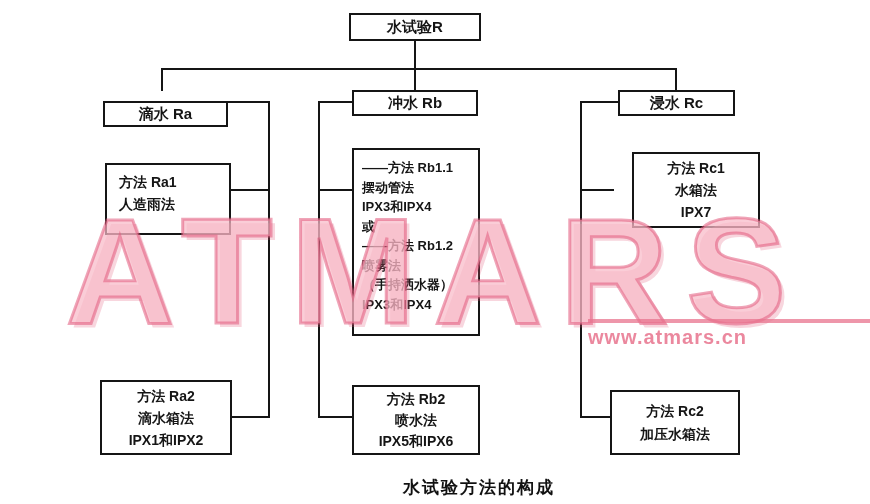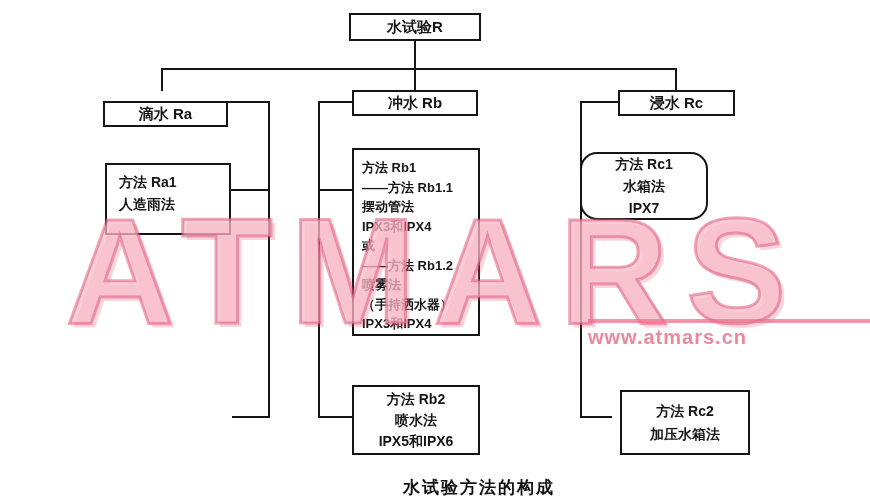--- a/index.html
+++ b/index.html
@@ -76,45 +76,49 @@
   <div class="box centered" style="left:618px; top:90px; width:117px; height:26px; font-size:15px;">
     <span class="line-text">浸水 Rc</span>
   </div>
 
   <div class="box lefted" style="left:105px; top:163px; width:126px; height:72px; font-size:14px; padding:6px 0 0 12px; line-height:22px;">
     <div class="line-text">方法 Ra1</div>
     <div class="line-text">人造雨法</div>
   </div>
 
   <div class="box lefted" style="left:352px; top:148px; width:128px; height:188px; font-size:13px; padding:8px 0 0 8px; line-height:19.5px;">
-    <div class="line-text">方法 Rb1</div>
     <div class="line-text">——方法 Rb1.1</div>
     <div class="line-text">摆动管法</div>
     <div class="line-text">IPX3和IPX4</div>
     <div class="line-text">或</div>
     <div class="line-text">——方法 Rb1.2</div>
     <div class="line-text">喷雾法</div>
     <div class="line-text">（手持洒水器）</div>
     <div class="line-text">IPX3和IPX4</div>
   </div>
 
-  <div class="box centered" style="left:580px; top:152px; width:128px; height:68px; font-size:14px; line-height:22px;border-radius:17px;">
+  <div class="box centered" style="left:632px; top:152px; width:128px; height:76px; font-size:14px; line-height:22px;">
     <div class="line-text">方法 Rc1</div>
     <div class="line-text">水箱法</div>
     <div class="line-text">IPX7</div>
   </div>
 
+  <div class="box centered" style="left:100px; top:380px; width:132px; height:75px; font-size:14px; line-height:22px;">
+    <div class="line-text">方法 Ra2</div>
+    <div class="line-text">滴水箱法</div>
+    <div class="line-text">IPX1和IPX2</div>
+  </div>
 
   <div class="box centered" style="left:352px; top:385px; width:128px; height:70px; font-size:14px; line-height:21px;">
     <div class="line-text">方法 Rb2</div>
     <div class="line-text">喷水法</div>
     <div class="line-text">IPX5和IPX6</div>
   </div>
 
-  <div class="box centered" style="left:610px; top:390px; width:130px; height:65px; font-size:14px; line-height:23px;margin-left:10px;">
+  <div class="box centered" style="left:610px; top:390px; width:130px; height:65px; font-size:14px; line-height:23px;">
     <div class="line-text">方法 Rc2</div>
     <div class="line-text">加压水箱法</div>
   </div>
 
   <div class="caption">水试验方法的构成</div>
 
   <div class="watermark">
     <div class="wm-brand">ATMARS</div>
     <div class="wm-url">www.atmars.cn</div>
   </div>

